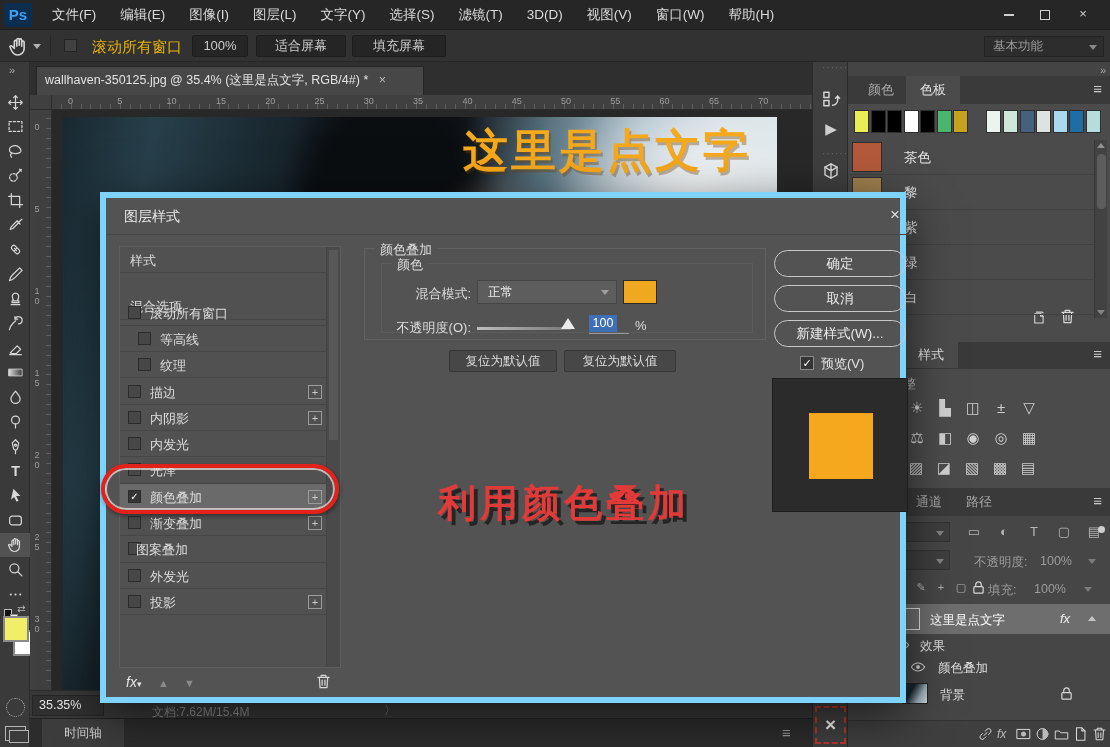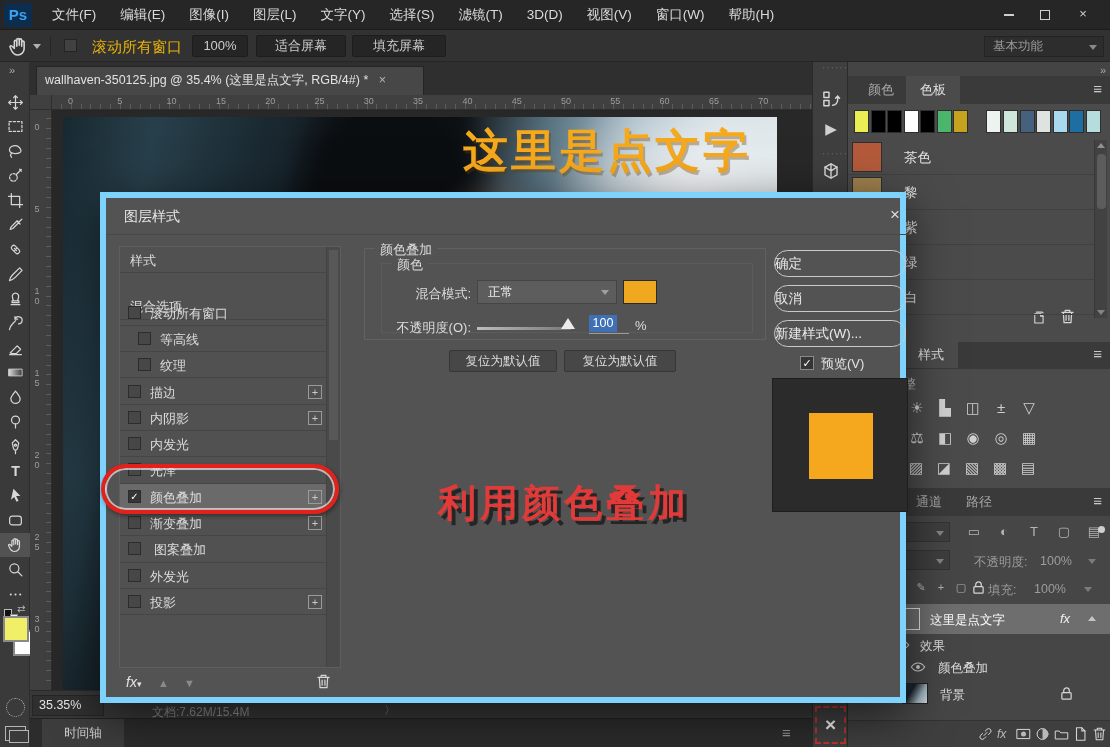--- a/index.html
+++ b/index.html
@@ -76,21 +76,21 @@
 .dl-row{position:absolute;left:0;width:206px;height:26.3px;border-bottom:1px solid #464646;font-size:13px;color:#dcdcdc}
 .dl-row.sel{background:#6a6a6a}
 .dl-cb{position:absolute;top:6px;width:13px;height:13px;background:#474747;border:1px solid #2c2c2c;font-size:10px;line-height:12px;text-align:center;color:#fff}
 .dl-cb.on{background:#353535}
 .dl-plus{position:absolute;left:188px;top:6px;width:14px;height:14px;border:1px solid #9a9a9a;color:#c9c9c9;font-size:11px;line-height:12px;text-align:center}
 .dl-scroll{position:absolute;left:206px;top:0;width:14px;height:420px;background:#4a4a4a;border-left:1px solid #434343}
 .fieldset{position:absolute;border:1px solid #616161}
 .legend{position:absolute;top:-8px;left:10px;background:#535353;padding:0 5px;font-size:13px;color:#dcdcdc}
 .dd{position:absolute;background:#5d5d5d;border:1px solid #454545;color:#ececec;font-size:12.5px}
 .dbtn{position:absolute;height:22px;background:#474747;border:1px solid #363636;border-radius:2px;color:#dcdcdc;font-size:12.5px;text-align:center;line-height:20px}
-.pill{position:absolute;left:668px;width:132px;height:27px;border:1px solid #c9c9c9;border-radius:14px;color:#e9e9e9;font-size:13.5px;line-height:25px}
+.pill{position:absolute;left:668px;width:132px;height:27px;border:1px solid #c9c9c9;border-radius:14px;color:#e9e9e9;font-size:13.5px;text-align:center;line-height:25px}
 .annotation{position:absolute;left:332px;top:280px;font-size:38px;font-weight:bold;letter-spacing:4px;text-shadow:4px 4px 0 rgba(32,32,32,.9);white-space:nowrap}
 .ring{position:absolute;left:101px;top:464px;width:238px;height:50px;border:4px solid #e2211b;border-radius:25px;box-shadow:inset 0 0 0 2px rgba(255,240,238,.65),1px 2px 4px rgba(0,0,0,.4);z-index:30}
 </style>
 </head>
 <body>
 
 <div class="app">
 
   <div class="menubar">
     <div class="logo">Ps</div>
@@ -568,21 +568,21 @@
           <div style="position: absolute; left: 30px; top: 5px;">颜色叠加</div>
           <div class="dl-plus" style="position: absolute;">+</div>
         </div>
         <div class="dl-row" style="position: absolute; left: 0px; top: 263px;">
           <div class="dl-cb" style="position: absolute; left: 8px;"></div>
           <div style="position: absolute; left: 30px; top: 5px;">渐变叠加</div>
           <div class="dl-plus" style="position: absolute;">+</div>
         </div>
         <div class="dl-row" style="position: absolute; left: 0px; top: 289.3px;">
           <div class="dl-cb" style="position: absolute; left: 8px;"></div>
-          <div style="position: absolute; left: 34px; top: 5px;">图案叠加</div>
+          <div style="position: absolute; left: 16px; top: 5px;">图案叠加</div>
         </div>
         <div class="dl-row" style="position: absolute; left: 0px; top: 315.6px;">
           <div class="dl-cb" style="position: absolute; left: 8px;"></div>
           <div style="position: absolute; left: 30px; top: 5px;">外发光</div>
         </div>
         <div class="dl-row" style="position: absolute; left: 0px; top: 341.9px;">
           <div class="dl-cb" style="position: absolute; left: 8px;"></div>
           <div style="position: absolute; left: 30px; top: 5px;">投影</div>
           <div class="dl-plus" style="position: absolute;">+</div>
         </div>

